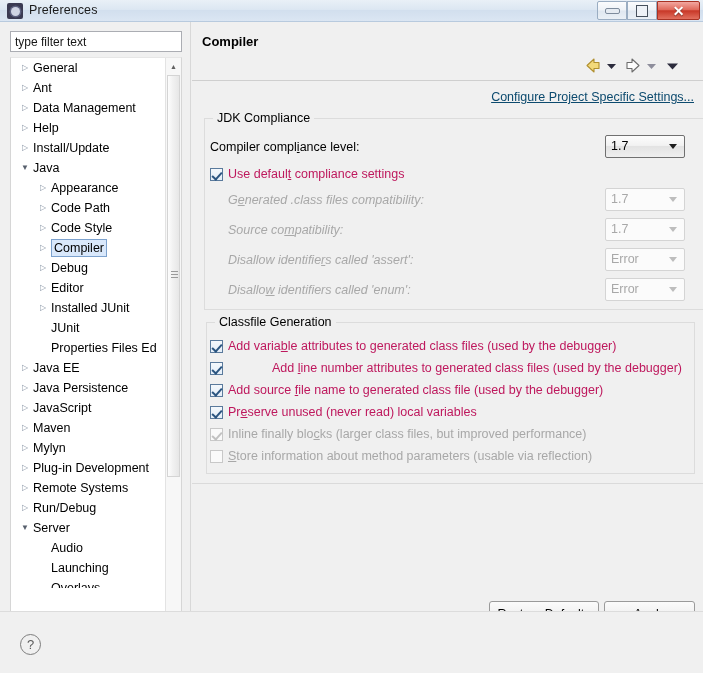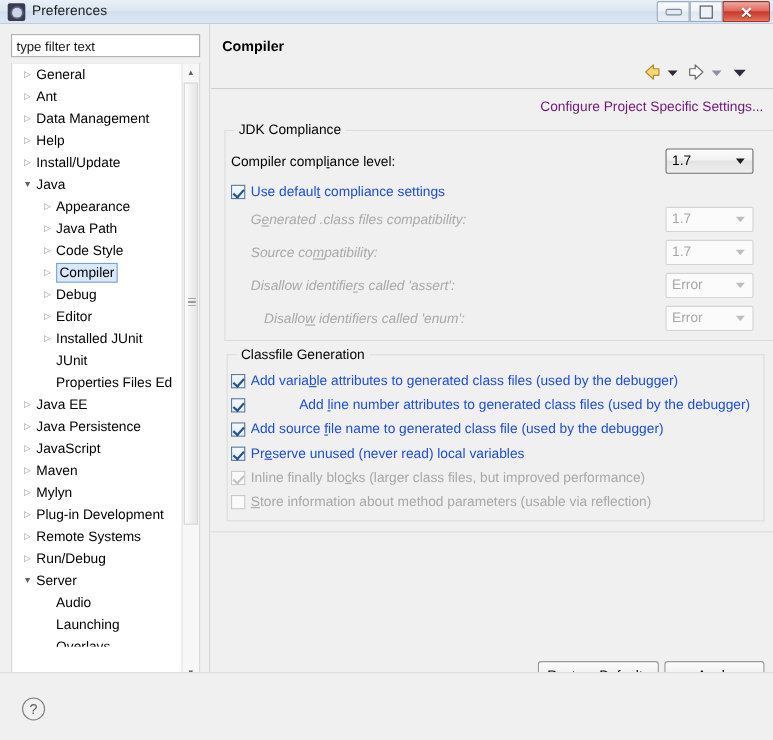--- a/index.html
+++ b/index.html
@@ -198,21 +198,22 @@
     position: absolute; right: 10px; top: 34px;
     width: 110px; height: 20px;
   }
   #pane-rule {
     position: absolute; left: 192px; top: 58px;
     width: 511px; height: 1px;
     background: #cfcfcf;
   }
   #config-link {
     position: absolute; right: 9px; top: 68px;
-    font-size: 12.5px; color: #701a75;
+    font-size: 12.5px; color: #0c4a6e;
+    text-decoration: underline;
     cursor: pointer;
   }
 
   
   .group {
     position: absolute;
     box-sizing: border-box;
     border: 1px solid #dcdcdc;
   }
   .group > .gtitle {
@@ -281,21 +282,21 @@
     width: 4px; height: 8px;
     border: solid #2b5580;
     border-width: 0 2px 2px 0;
     transform: rotate(42deg);
   }
   .cbox.dis {
     border: 1px solid #c8c8c8;
     background: #fafafa;
   }
   .cbox.dis.checked::after { border-color: #c2c2c2; }
-  .cbtext { font-size: 12.5px; color: #1d4ed8; }
+  .cbtext { font-size: 12.5px; color: #be185d; }
   .cbtext.dis { color: #a8a8a8; }
   .cbtext u { text-decoration: underline; }
 
   
   #lower-rule {
     position: absolute; left: 192px; top: 461px;
     width: 511px; height: 1px;
     background: #dadada;
   }
   .btn {
@@ -381,21 +382,21 @@
           <div class="trow">
             <span class="arrow open" style="left: 8px;">▼</span>
             <span class="lbl" style="left: 22px;">Java</span>
           </div>
           <div class="trow">
             <span class="arrow" style="left: 26px;">▷</span>
             <span class="lbl" style="left: 40px;">Appearance</span>
           </div>
           <div class="trow">
             <span class="arrow" style="left: 26px;">▷</span>
-            <span class="lbl" style="left: 40px;">Java Path</span>
+            <span class="lbl" style="left: 40px;">Code Path</span>
           </div>
           <div class="trow">
             <span class="arrow" style="left: 26px;">▷</span>
             <span class="lbl" style="left: 40px;">Code Style</span>
           </div>
           <div class="trow sel">
             <span class="arrow" style="left: 26px;">▷</span>
             <span class="lbl" style="left: 40px;">Compiler</span>
           </div>
           <div class="trow">
@@ -533,21 +534,21 @@
       <div class="cval">1.7</div>
       <div class="carrow"></div>
     </div>
 
     <div class="field-label dis" style="left:228px; top:231px;">Disallow identifie<u>r</u>s called 'assert':</div>
     <div class="combo dis" style="left:605px; top:226px;">
       <div class="cval">Error</div>
       <div class="carrow"></div>
     </div>
 
-    <div class="field-label dis" style="left:240px; top:261px;">Disallo<u>w</u> identifiers called 'enum':</div>
+    <div class="field-label dis" style="left:228px; top:261px;">Disallo<u>w</u> identifiers called 'enum':</div>
     <div class="combo dis" style="left:605px; top:256px;">
       <div class="cval">Error</div>
       <div class="carrow"></div>
     </div>
 
     <div class="group" id="grp-classfile">
       <div class="gtitle">Classfile Generation</div>
     </div>
 
     <div class="cbrow" style="left:210px; top:315px;">

